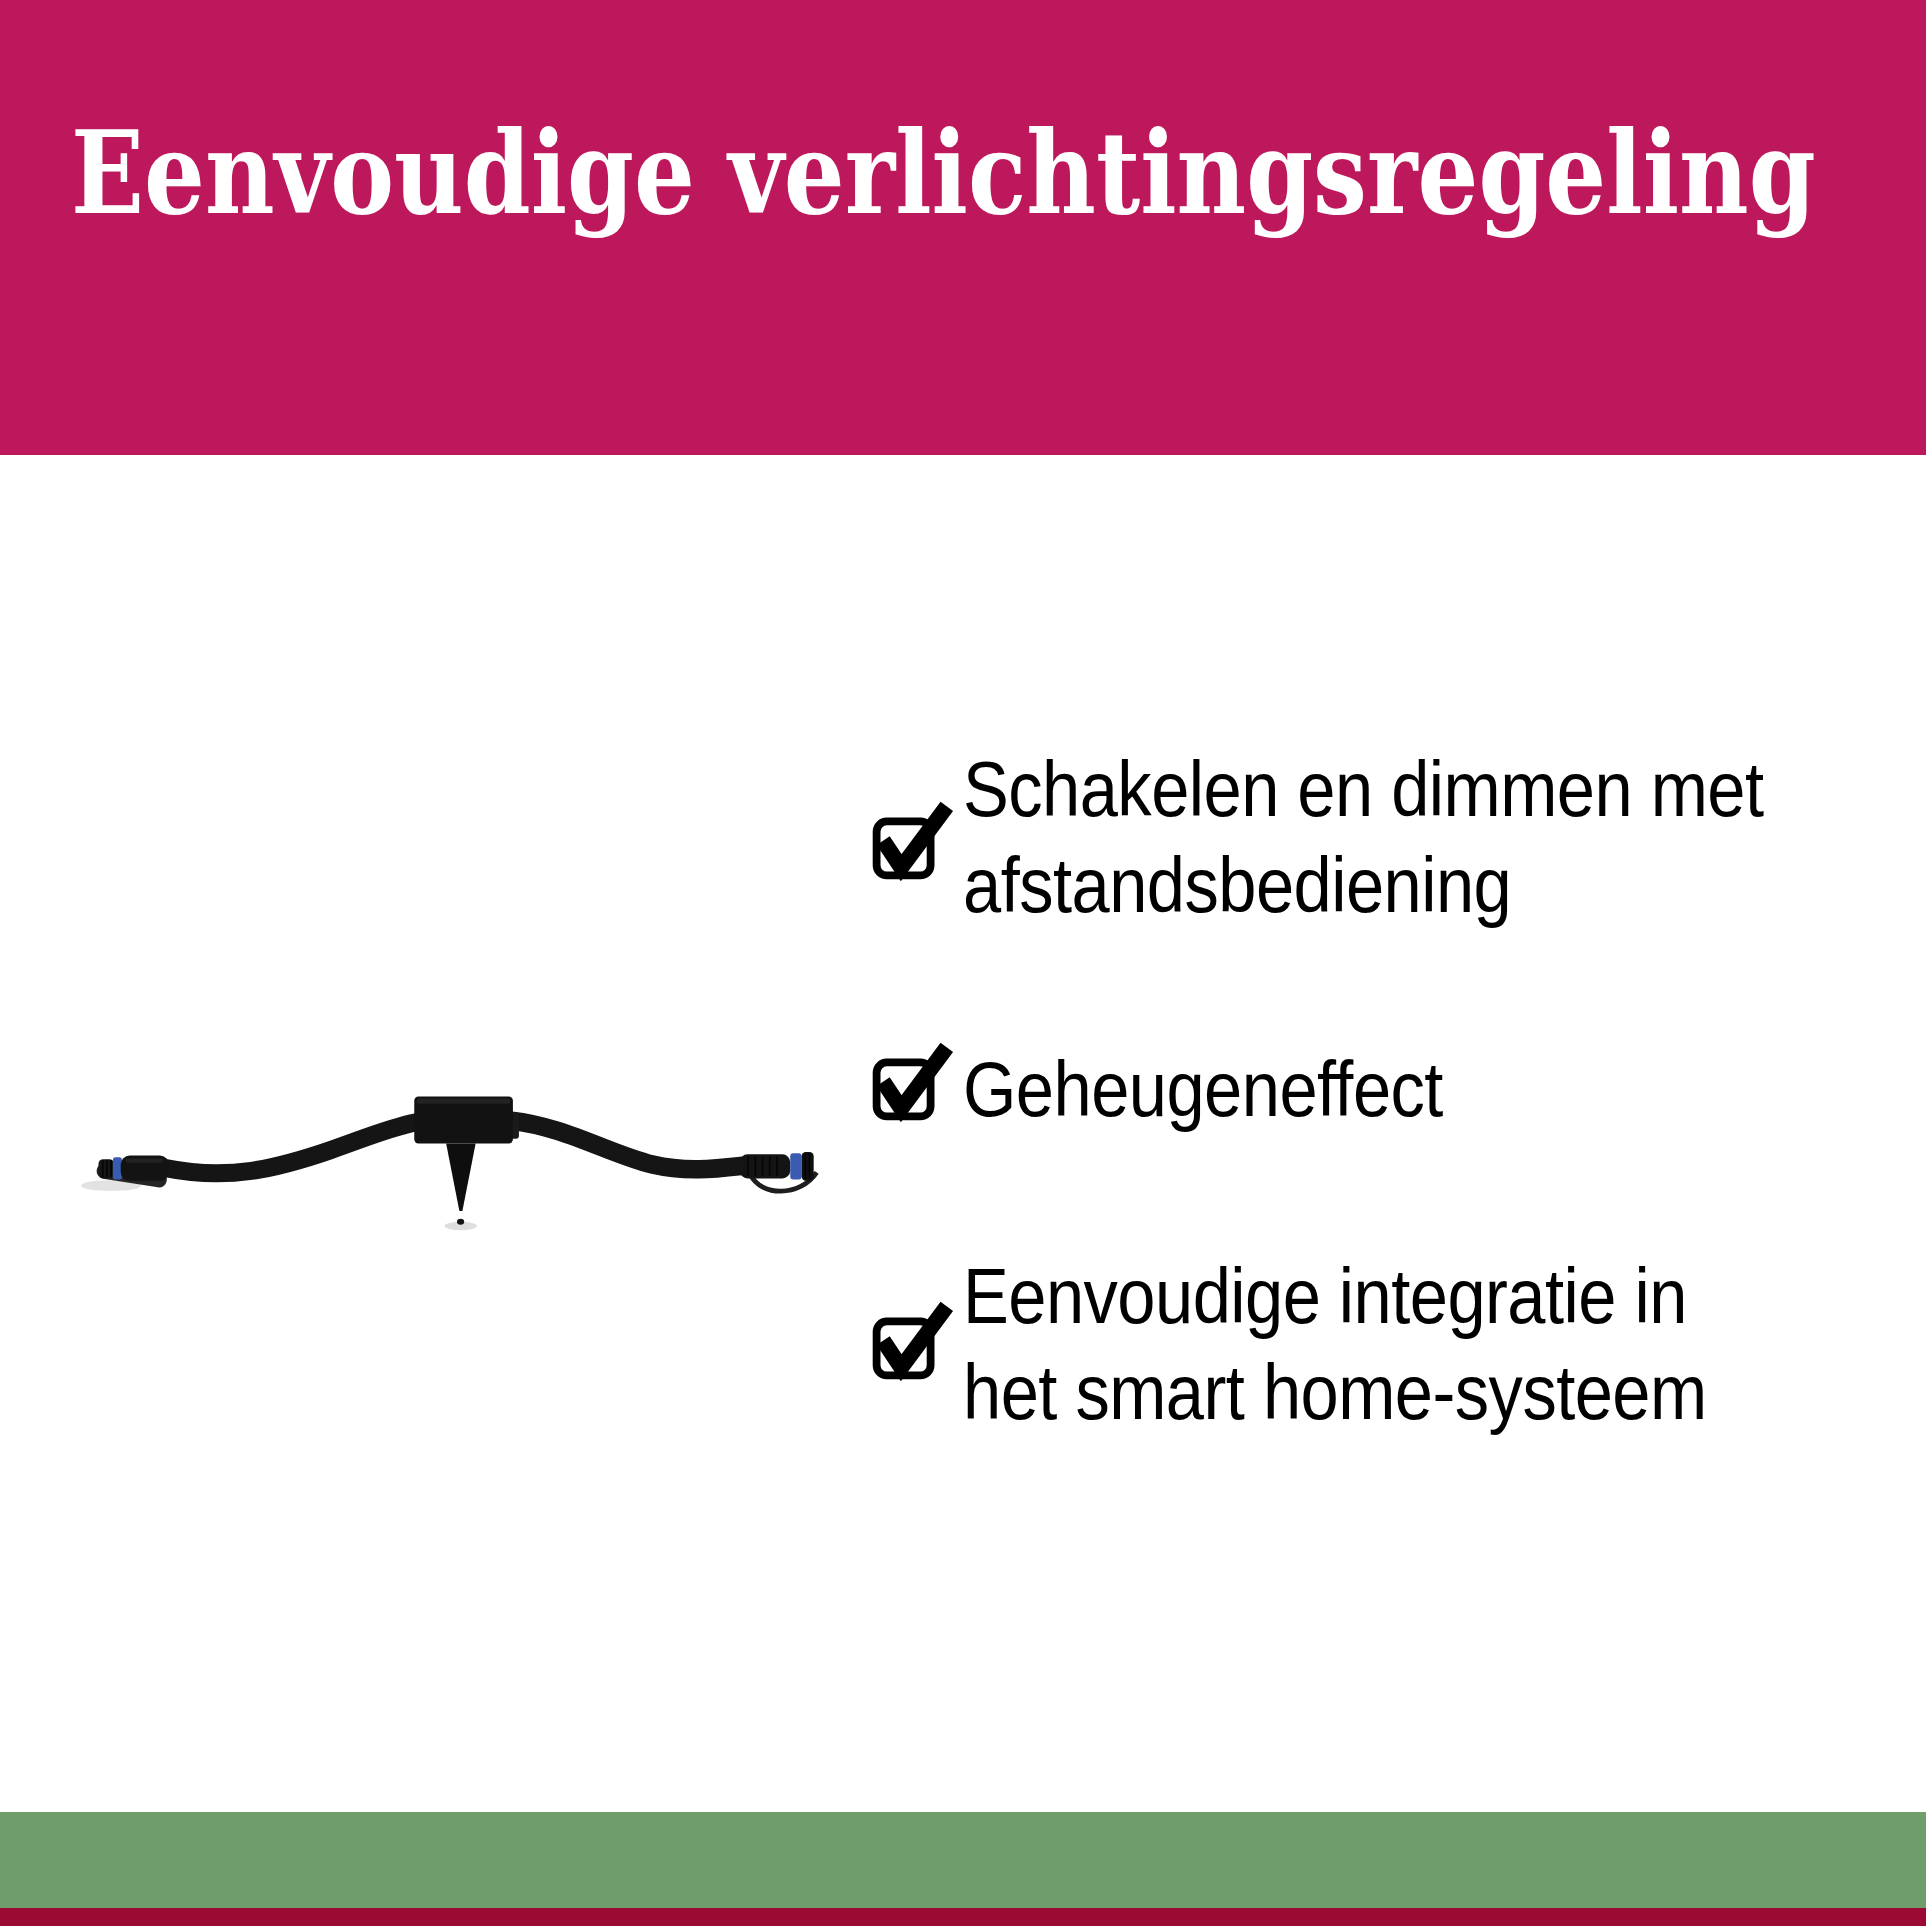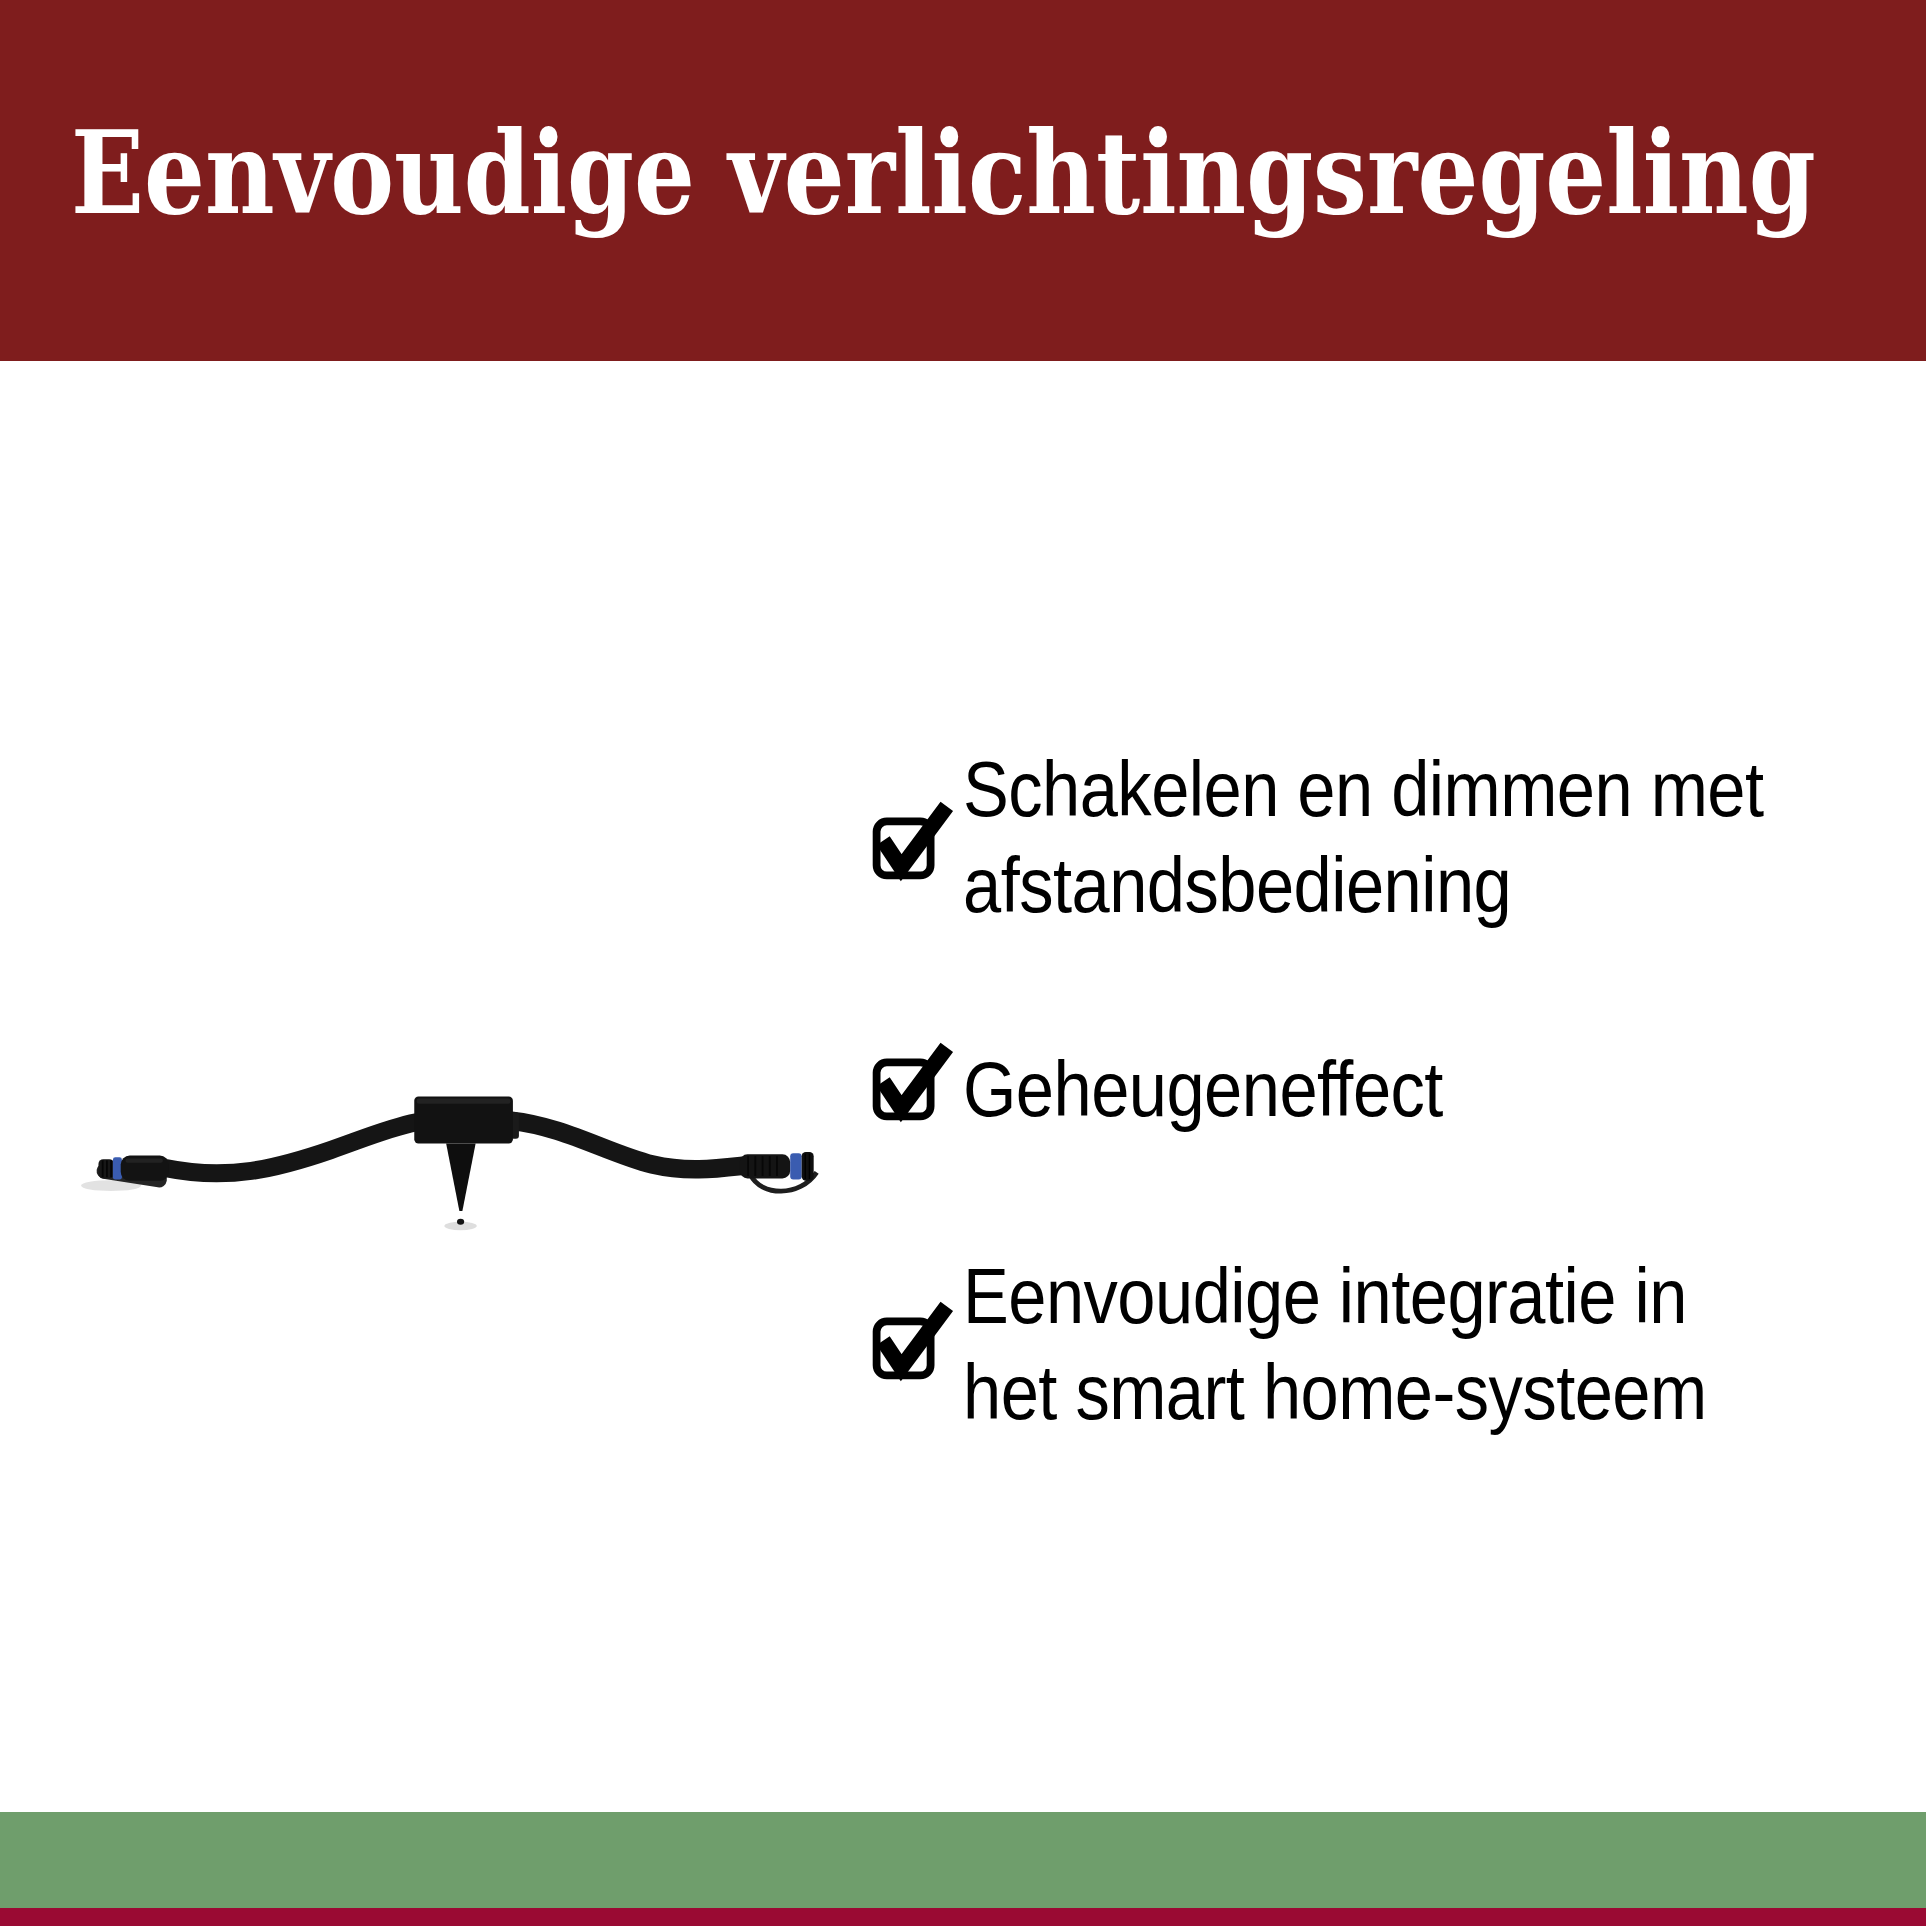--- a/index.html
+++ b/index.html
@@ -6,22 +6,22 @@
   body {
     width: 1926px; height: 1926px;
     position: relative;
     background: #ffffff;
     overflow: hidden;
     font-family: "Liberation Sans", "DejaVu Sans", sans-serif;
   }
   
   .header-band {
     position: absolute; left: 0; top: 0;
-    width: 1926px; height: 361px;
-    background: #7f1d1d;
+    width: 1926px; height: 455px;
+    background: #be185d;
   }
   .header-title {
     position: absolute; left: 71px; top: 116px;
     margin: 0;
     font-family: "DejaVu Serif", "Liberation Serif", serif;
     font-weight: bold;
     font-size: 114px;
     line-height: 1;
     color: #ffffff;
     white-space: nowrap;

